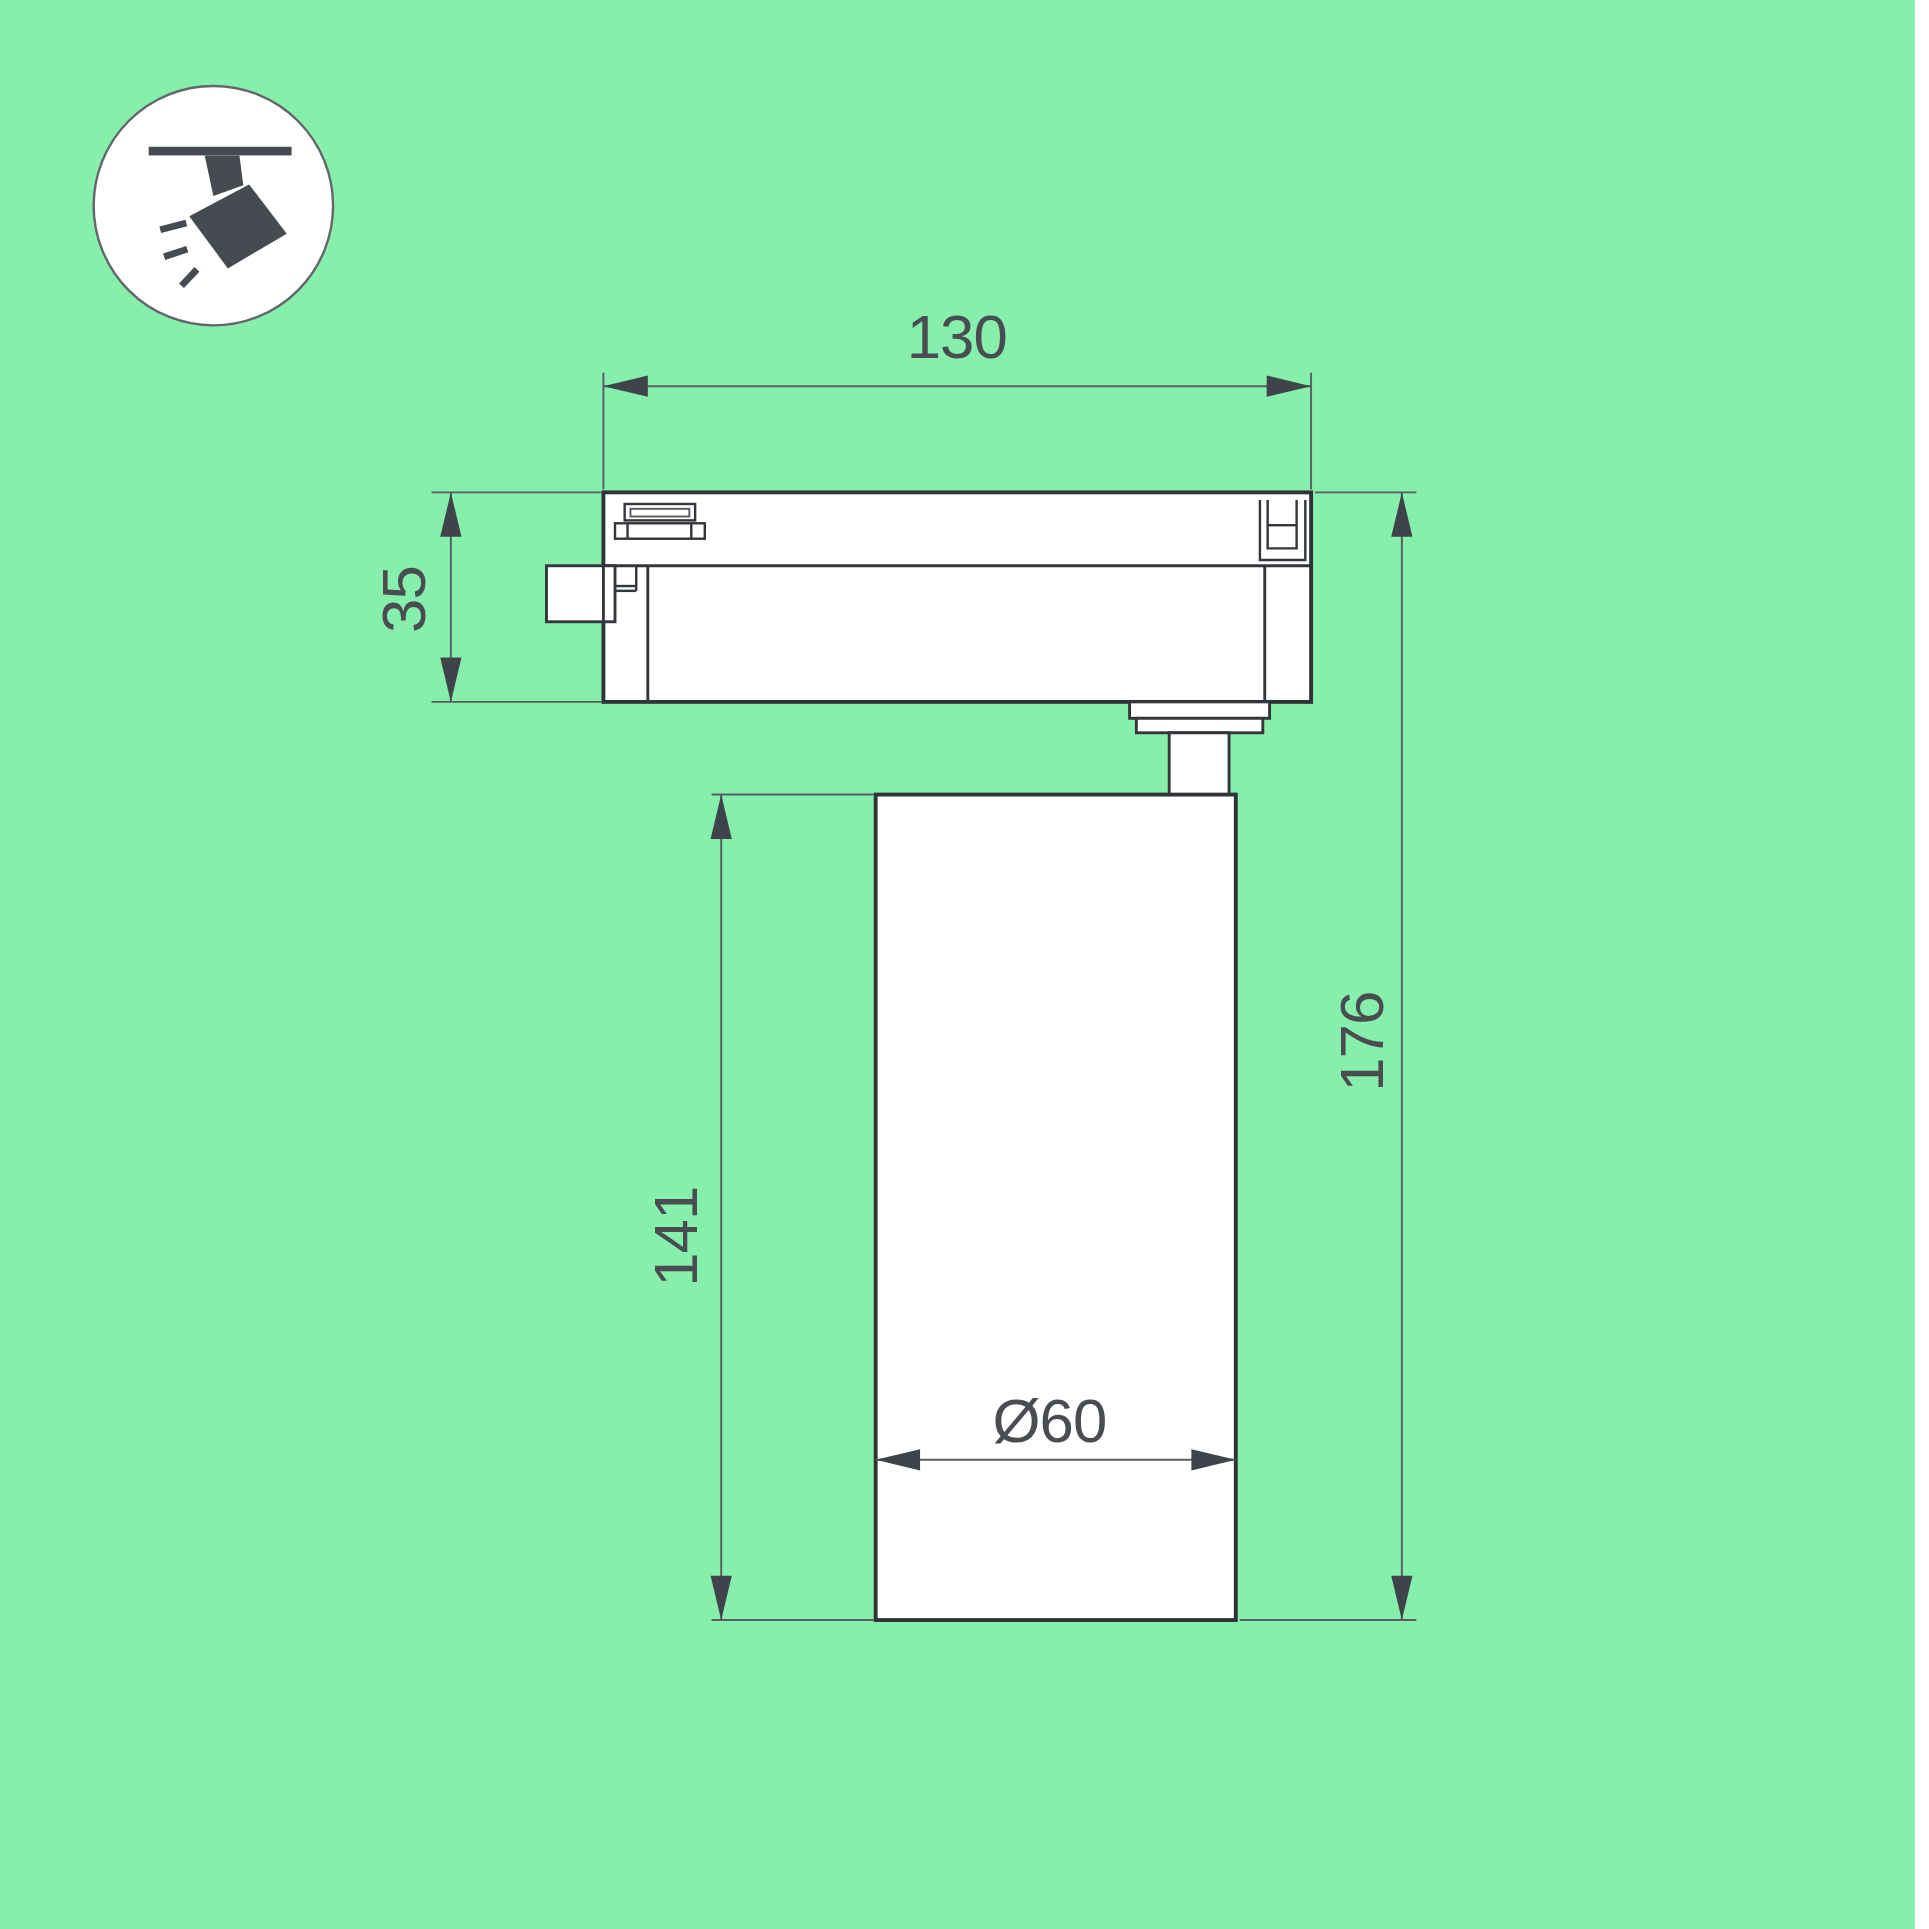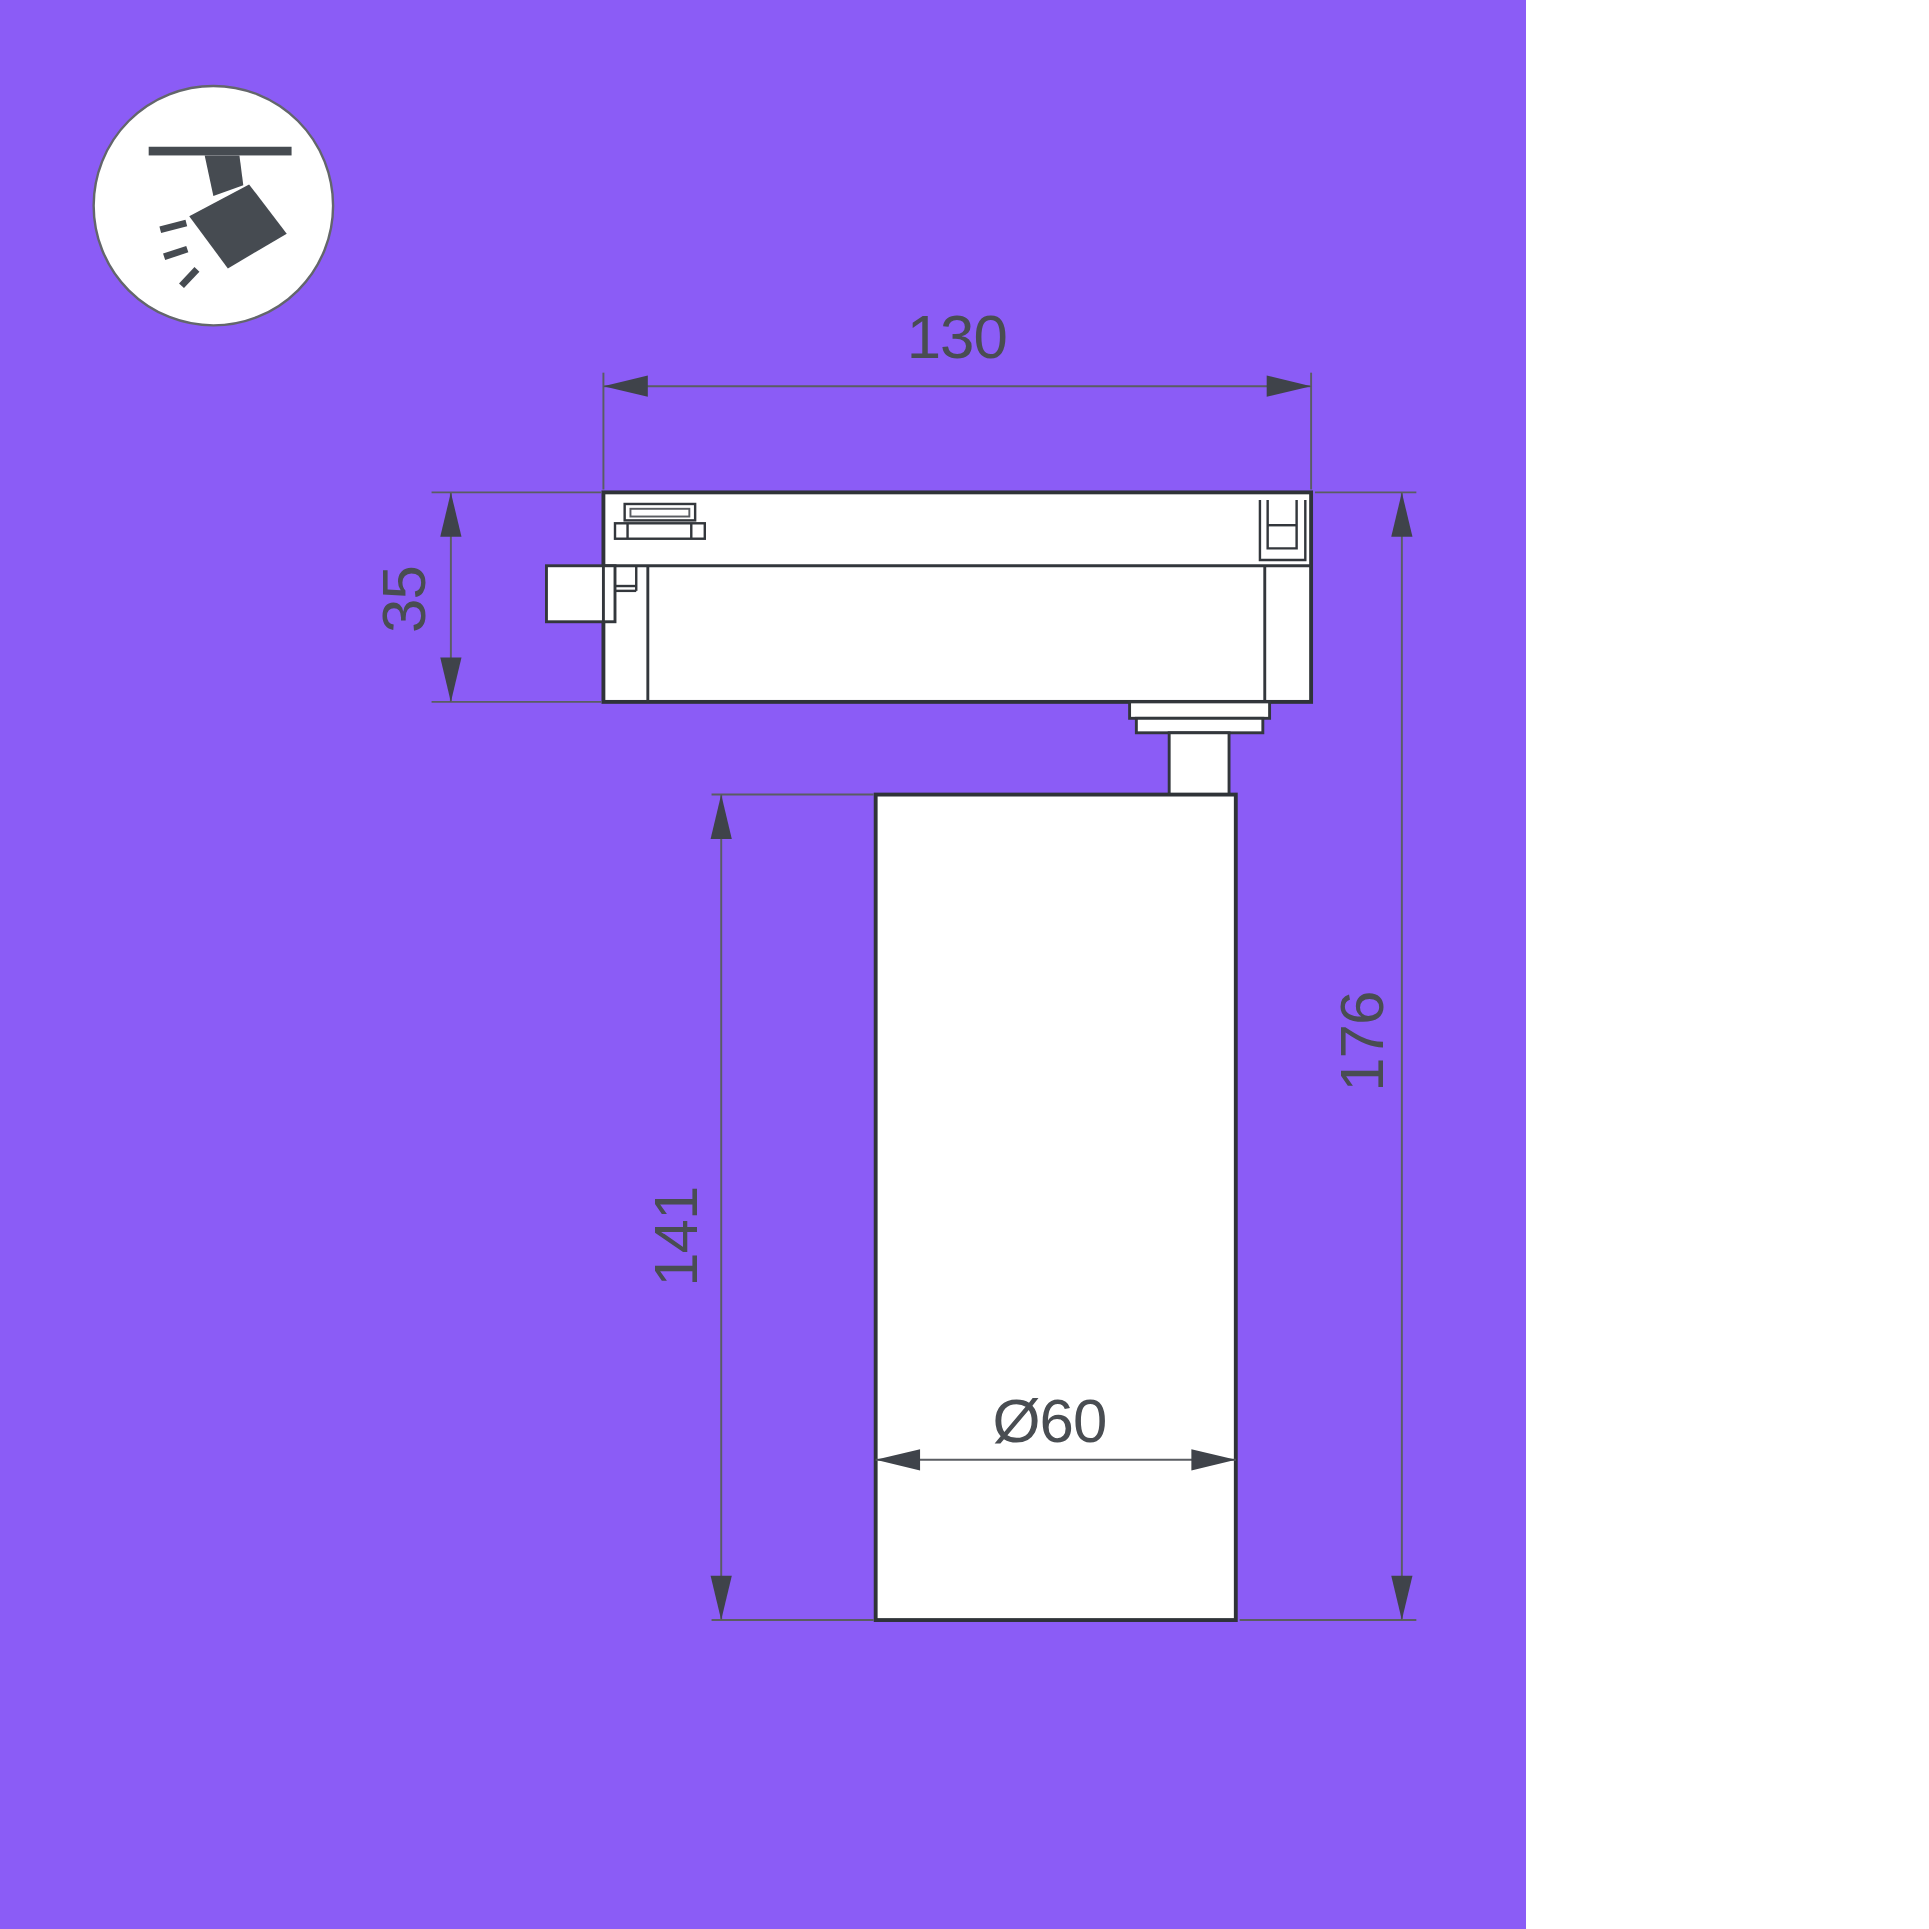--- a/index.html
+++ b/index.html
@@ -1,16 +1,16 @@
 <!DOCTYPE html>
 <html><head>
 <meta charset="utf-8">
 <style>
   html,body{margin:0;padding:0;background:#ffffff;}
-  .stage{position:relative;width:1526px;height:1929px;background:#8b5cf6;overflow:hidden;}
+  .stage{position:relative;width:1915px;height:1929px;background:#86efac;overflow:hidden;}
   svg{display:block;}
   
   .outline-bold{fill:#ffffff;stroke:#2f3338;stroke-width:4;}
   .outline-med {fill:#ffffff;stroke:#33373c;stroke-width:3;}
   .line-med    {fill:none;stroke:#33373c;stroke-width:3;}
   .line-det    {fill:none;stroke:#33373c;stroke-width:2.5;}
   .line-thin   {fill:none;stroke:#5a5d62;stroke-width:2;}
   .arrow       {fill:#3f434a;stroke:none;}
   .dim-text{
     font-family:"Liberation Sans","DejaVu Sans",sans-serif;

